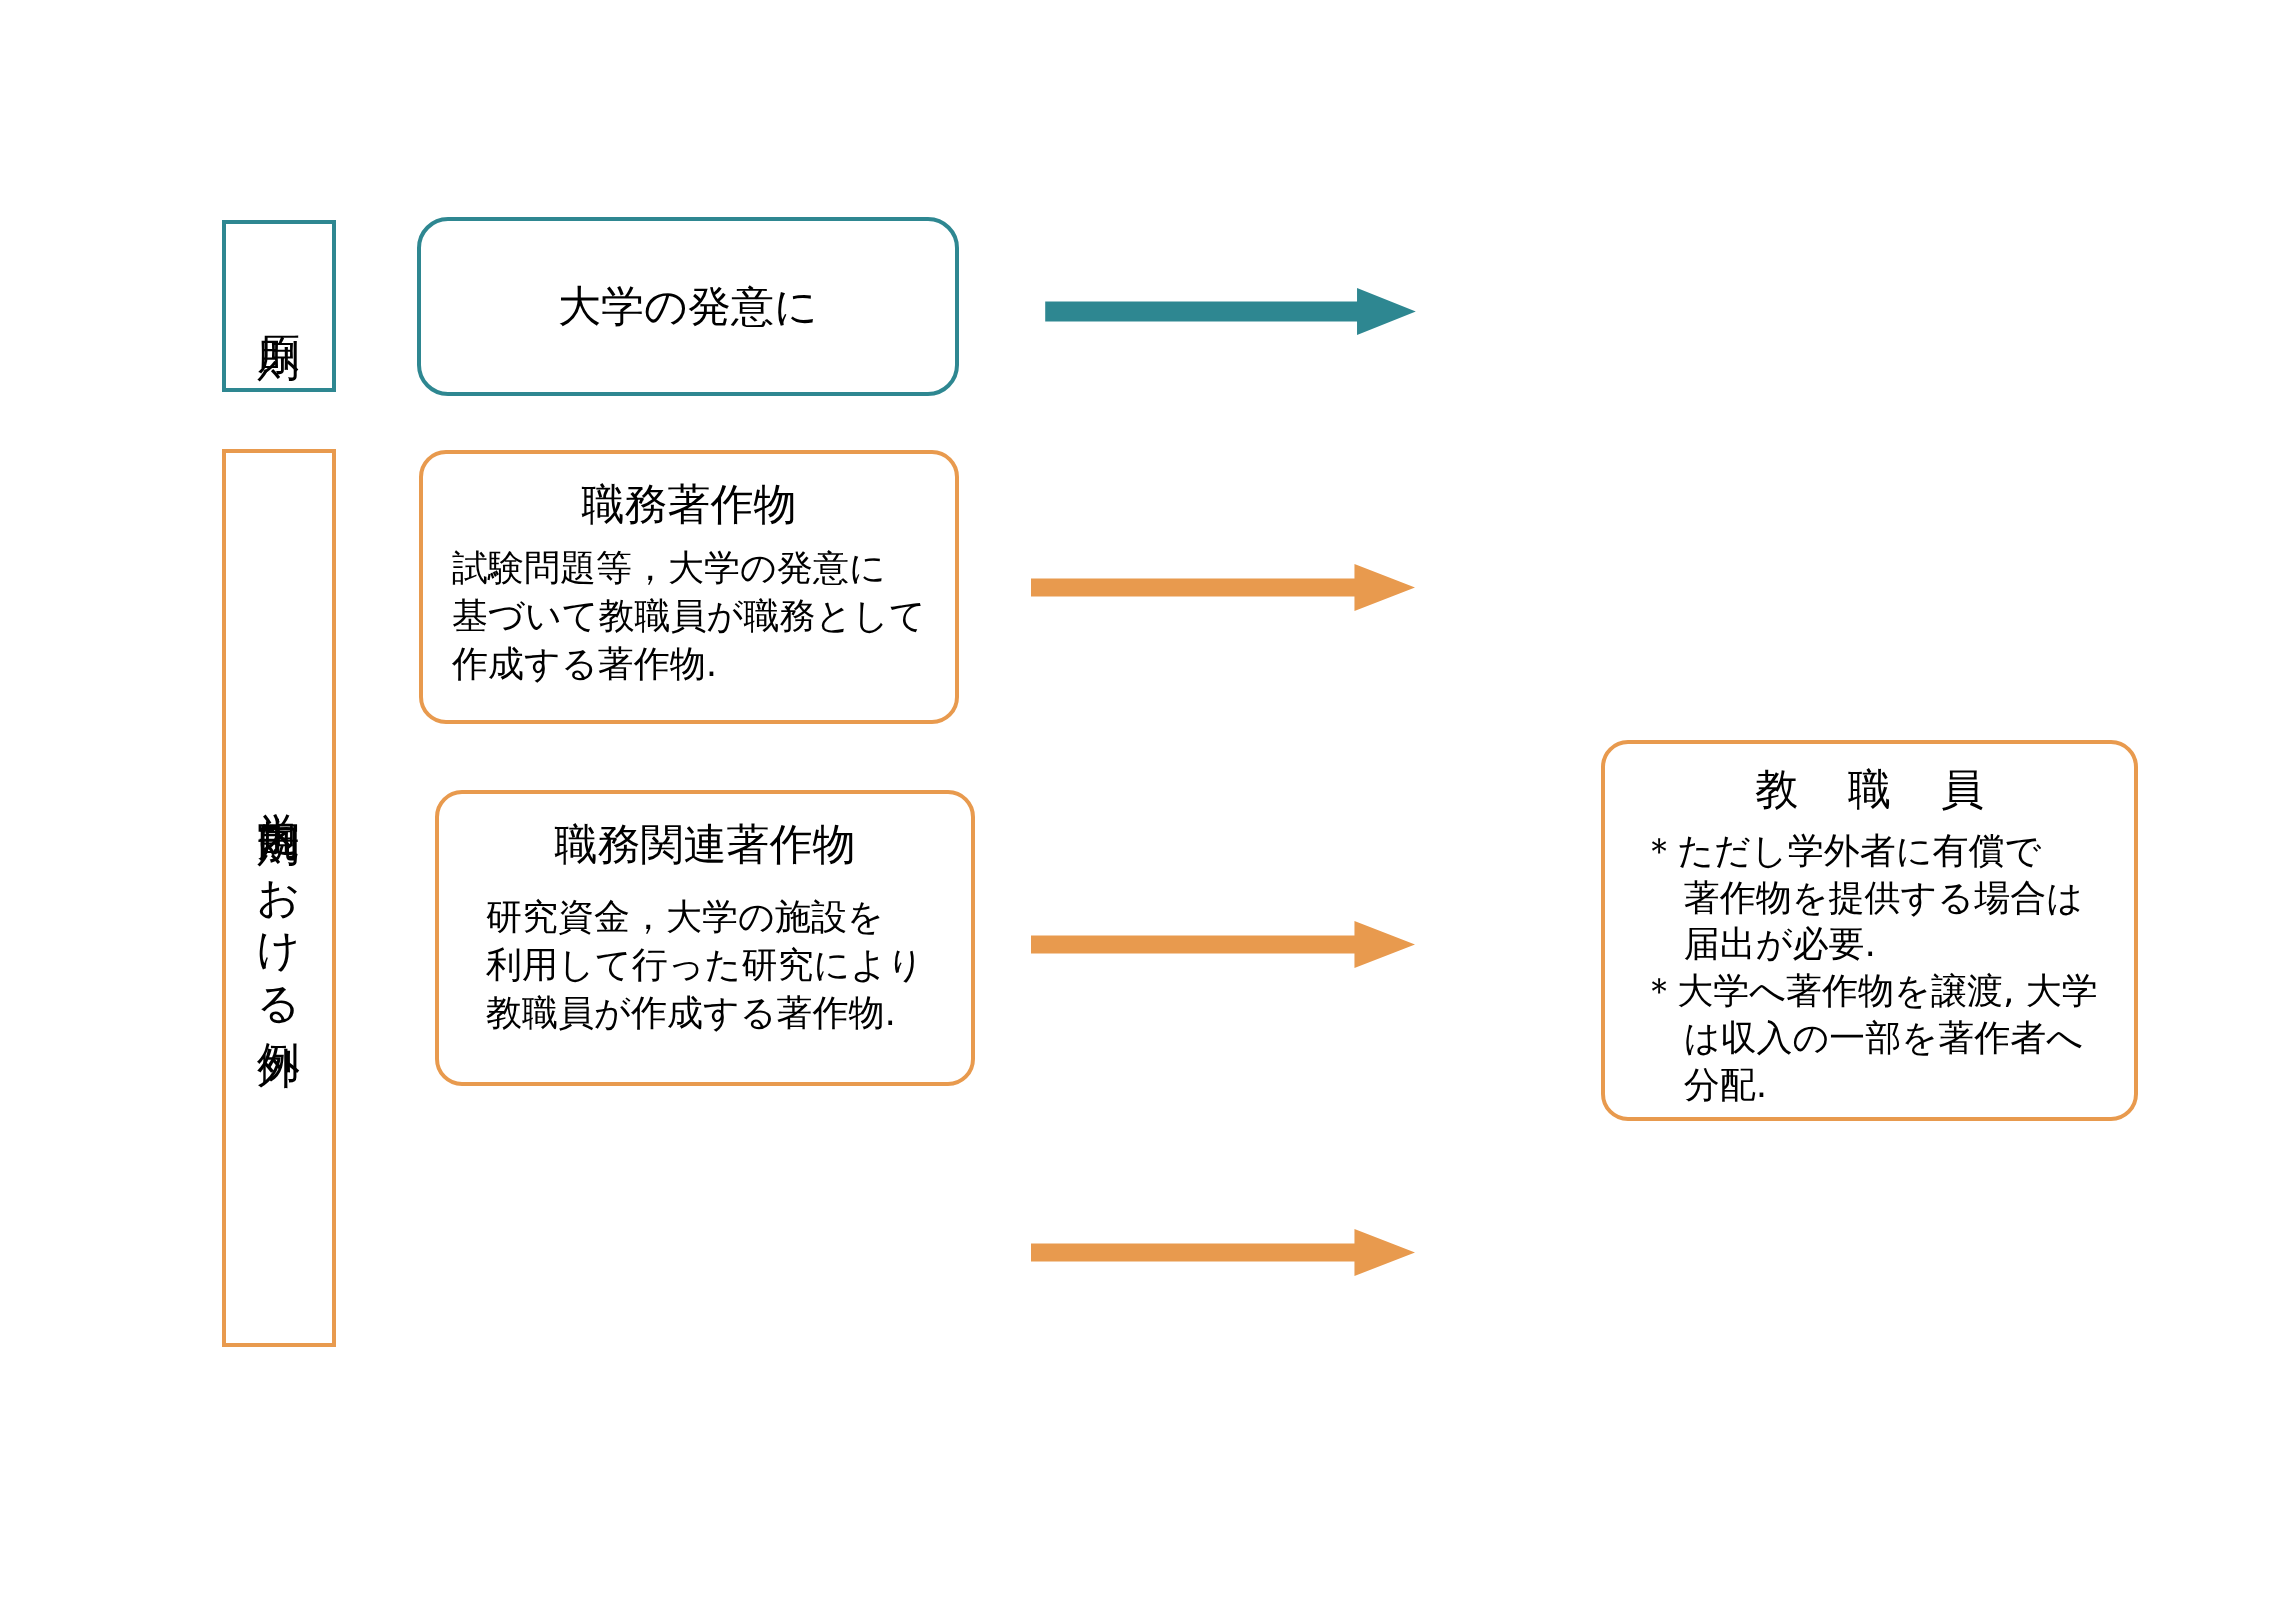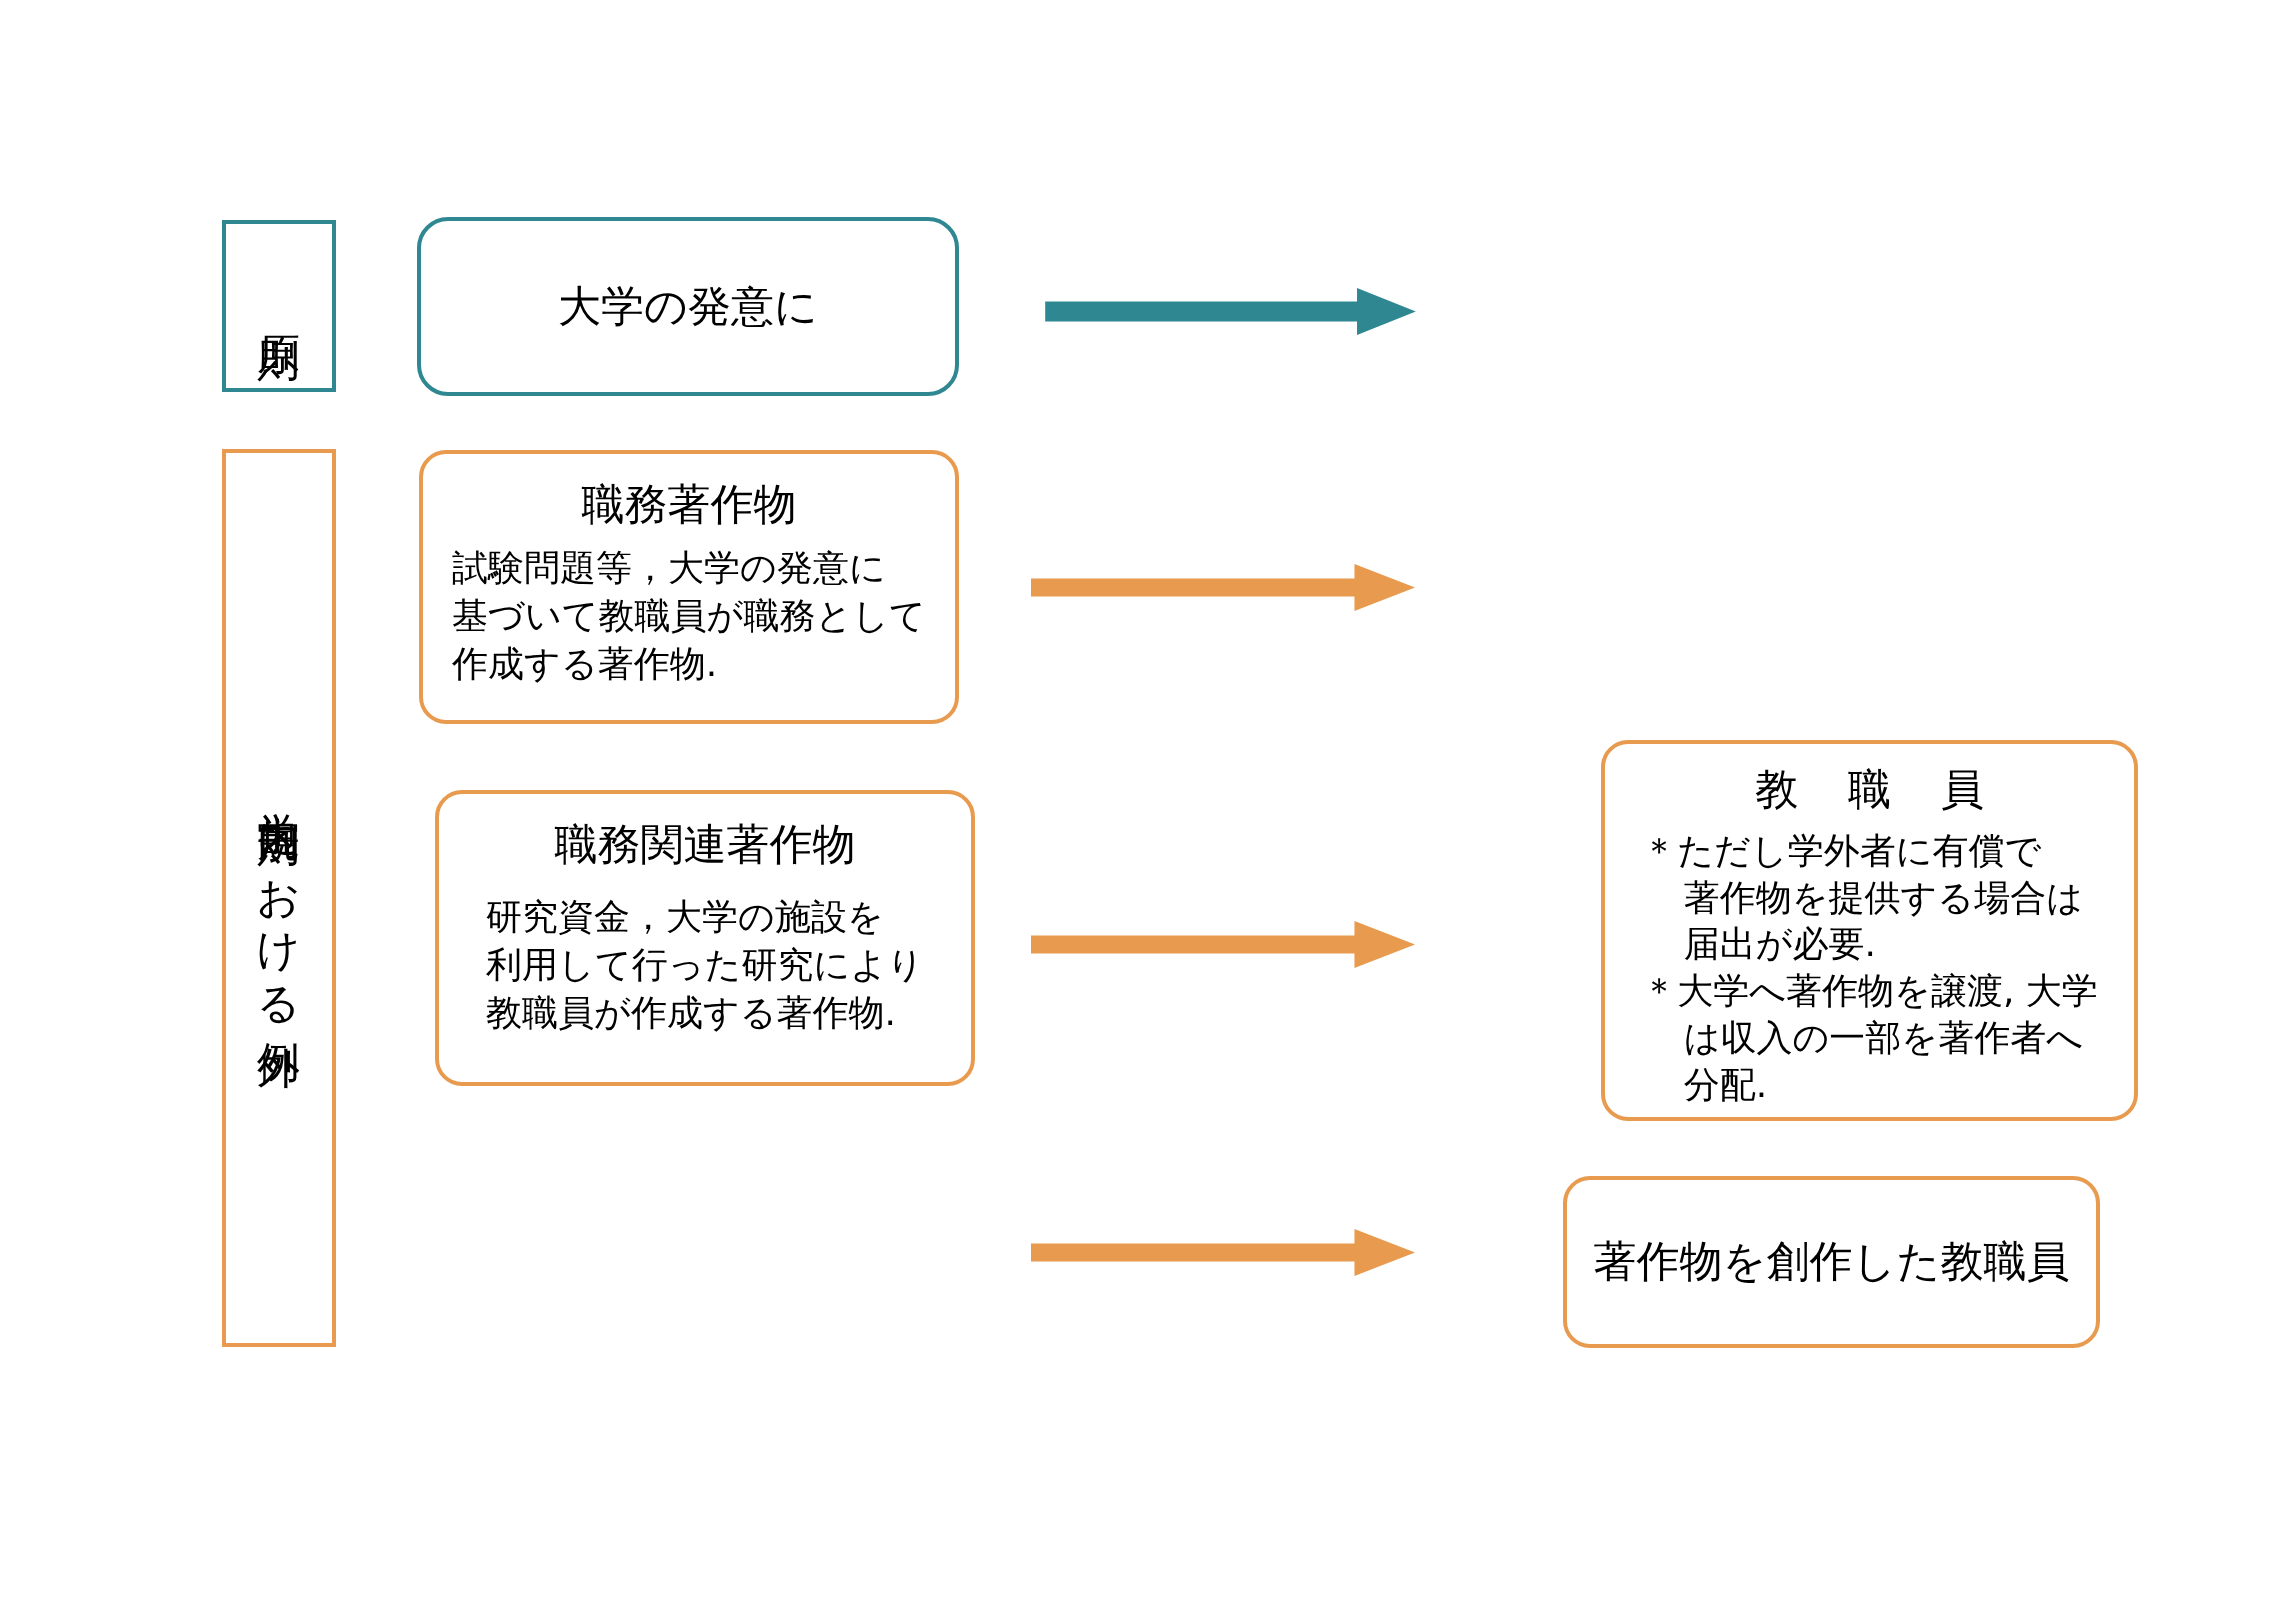--- a/index.html
+++ b/index.html
@@ -153,18 +153,15 @@
 は収入の一部を著作者へ
 分配.</span>
     </div>
   </div>
 
 
   <svg class="arrow" style="left:1031px; top:1229px;" width="384" height="47" viewBox="0 0 425 52">
     <path d="M0 16 L358 16 L358 0 L425 26 L358 52 L358 36 L0 36 Z" fill="#E89A4E"></path>
   </svg>
 
-  <div class="box orange-box" style="left:1563px; top:1176px; width:537px; height:172px;">
-    <div class="box-title">著作物を創作した教職員</div>
-  </div>
 
 </div>
 
 
 </body></html>

